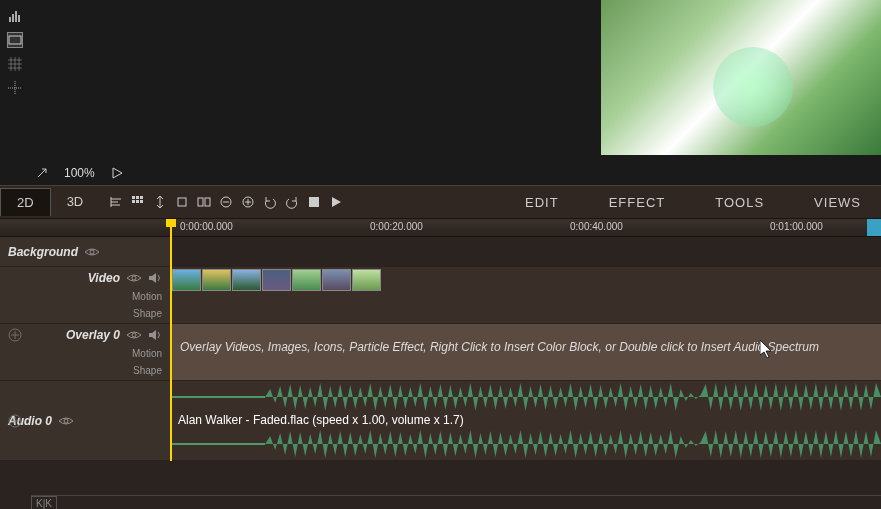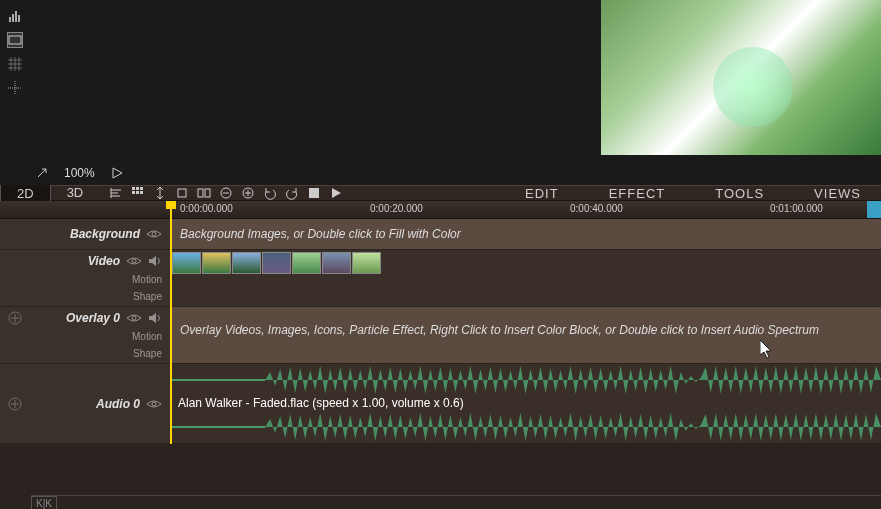--- a/index.html
+++ b/index.html
@@ -10,39 +10,39 @@
   .media-item { position: absolute; top: 0; left: 0; border: 1px solid #ffd400; padding: 1px 4px; color: #ffd400; font-size: 11px; }
   
   .preview-panel { flex: 1; background: #1a1a1a; position: relative; }
   .preview-toolbar { position: absolute; left: 0; top: 0; width: 30px; display: flex; flex-direction: column; gap: 8px; padding-top: 8px; align-items: center; }
   .tb-icon { width: 16px; height: 16px; color: #aaa; display:flex; align-items:center; justify-content:center; cursor:pointer; }
   .tb-icon.active { border: 1px solid #888; background:#333; }
   .preview-image { position: absolute; right: 0; top: 0; width: 280px; height: 155px; background: linear-gradient(135deg, #6b9b5a 0%, #a8d098 30%, #fff 50%, #7fb86e 70%, #3a7a3a 100%); overflow:hidden; }
   .preview-image::after { content:""; position:absolute; left:40%; top:30%; width:80px; height:80px; border-radius:50%; background: radial-gradient(circle, rgba(180,255,200,0.8), rgba(100,200,150,0.3)); }
   .preview-controls { position: absolute; left: 36px; bottom: 5px; display:flex; align-items:center; gap:16px; color:#ddd; }
 
-  .toolbar-row { height: 16px; background: #302622; display: flex; align-items: center; border-top: 1px solid #4a4038; border-bottom: 1px solid #1a1410; }
+  .toolbar-row { height: 34px; background: #302622; display: flex; align-items: center; border-top: 1px solid #4a4038; border-bottom: 1px solid #1a1410; }
   .tabs { display: flex; }
   .tab { padding: 6px 16px; color: #ccc; cursor:pointer; font-size: 13px; }
   .tab.active { background: #1a1410; border: 1px solid #555; border-bottom:none; }
   .tool-icons { display:flex; gap: 4px; margin-left: 8px; align-items:center; }
   .tool-icons > * { color:#ccc; cursor:pointer; padding: 2px; width:18px; height:18px; display:flex; align-items:center; justify-content:center; }
   .menu-items { display:flex; gap: 50px; margin-left: auto; margin-right: 20px; font-size: 13px; letter-spacing: 1px; justify-content: flex-end; }
   .menu-items span { cursor:pointer; }
 
   .ruler-row { height: 18px; background: linear-gradient(#3a312b,#2a221e); position:relative; border-bottom:1px solid #1a1410; }
   .ruler-labels { position:absolute; left:170px; right:0; top:0; height:100%; }
   .ruler-label { position:absolute; top:2px; font-size:10px; color:#ccc; }
   .ruler-playhead { position:absolute; left:170px; top:0; width:2px; height:18px; background:#ffd400; }
   .ruler-playhead::before { content:""; position:absolute; left:-4px; top:0; width:10px; height:8px; background:#ffd400; }
   .ruler-row .right-edge { position:absolute; right:0; top:0; width:14px; height:100%; background: #3aa0c4; }
 
   .timeline { position: relative; }
   .track-row { display:flex; border-bottom: 1px solid #2a221e; position:relative; min-height: 30px; }
-  .track-head { width: 170px; background: #3a312b; display:flex; align-items:center; justify-content:flex-end; padding: 4px 8px; gap:6px; color:#bbb; flex-shrink:0; }
+  .track-head { width: 170px; background: #3a312b; display:flex; align-items:center; padding: 4px 8px; gap:6px; color:#bbb; flex-shrink:0; }
   .track-head .lbl { font-style: italic; font-weight:bold; color:#e0e0e0; }
   .track-head .sub { font-size:10px; color:#999; text-align:center; line-height:1.1; }
   .track-head .eye, .track-head .spk, .track-head .plus { cursor:pointer; opacity:.7; }
   .track-body { flex:1; background: #5a4a40; position:relative; overflow:hidden; }
   .track-body.dark { background: #3a2e28; }
   .placeholder-text { padding: 8px 10px; color:#ddd; font-style:italic; font-size:12px; }
   .playhead-line { position:absolute; left:170px; top:0; bottom:0; width:2px; background:#ffd400; z-index:10; pointer-events:none; }
 
   .video-clips { display:flex; gap:1px; padding:2px; }
   .clip-thumb { width:29px; height:22px; border:1px solid #888; background: linear-gradient(#6ab0e0,#3a7a40); }
@@ -221,23 +221,20 @@
   <div class="track-row">
     <div class="track-head">
       <span class="lbl">Background</span>
       <span class="eye">
           <svg width="16" height="12" viewBox="0 0 16 12" stroke="#bbb" fill="none">
             <path d="M1 6 Q8 0 15 6 Q8 12 1 6"></path>
             <circle cx="8" cy="6" r="2"></circle>
           </svg>
         </span>
     </div>
-    <div class="track-body">
-      <div class="placeholder-text">Background Images, or Double click to Fill with Color</div>
-    </div>
   </div>
 
   <div class="track-row" style="min-height:44px">
     <div class="track-head" style="flex-direction:column;align-items:flex-end;justify-content:center">
       <div style="display:flex;gap:6px;align-items:center">
         <span class="lbl">Video</span>
         <span class="eye">
             <svg width="16" height="12" viewBox="0 0 16 12" stroke="#bbb" fill="none">
               <path d="M1 6 Q8 0 15 6 Q8 12 1 6"></path>
               <circle cx="8" cy="6" r="2"></circle>
@@ -309,21 +306,21 @@
         </span>
       <span class="lbl">Audio 0</span>
       <span class="eye">
           <svg width="16" height="12" viewBox="0 0 16 12" stroke="#bbb" fill="none">
             <path d="M1 6 Q8 0 15 6 Q8 12 1 6"></path>
             <circle cx="8" cy="6" r="2"></circle>
           </svg>
         </span>
     </div>
     <div class="track-body dark" style="position:relative">
-      <div class="audio-label">Alan Walker - Faded.flac  (speed x 1.00, volume x 0.6)</div>
+      <div class="audio-label">Alan Walker - Faded.flac  (speed x 1.00, volume x 1.7)</div>
       <div class="waveform">
         <svg class="wave-svg" viewBox="0 0 710 32" preserveAspectRatio="none">
           <g fill="#4a9a6a">
             <rect x="0" y="15" width="95" height="2"></rect>
             <path d="M95 16 L100 8 L105 22 L110 5 L115 27 L120 3 L125 29 L130 4 L135 28 L140 6 L145 26 L150 2 L155 30 L160 5 L165 27 L170 3 L175 29 L180 4 L185 28 L190 6 L195 26 L200 2 L205 30 L210 5 L215 27 L220 3 L225 29 L230 4 L235 28 L240 6 L245 26 L250 2 L255 30 L260 5 L265 27 L270 3 L275 29 L280 4 L285 28 L290 6 L295 26 L300 2 L305 30 L310 5 L315 27 L320 3 L325 29 L330 4 L335 28 L340 6 L345 26 L350 2 L355 30 L360 5 L365 27 L370 3 L375 29 L380 4 L385 28 L390 6 L395 26 L400 2 L405 30 L410 5 L415 27 L420 3 L425 29 L430 4 L435 28 L440 6 L445 26 L450 2 L455 30 L460 5 L465 27 L470 3 L475 29 L480 4 L485 28 L490 6 L495 26 L500 2 L505 30 L510 8 L515 20 L520 12 L525 18 L530 14 L535 3 L540 29 L545 2 L550 30 L555 3 L560 29 L565 2 L570 30 L575 3 L580 29 L585 2 L590 30 L595 3 L600 29 L605 2 L610 30 L615 3 L620 29 L625 2 L630 30 L635 3 L640 29 L645 2 L650 30 L655 3 L660 29 L665 2 L670 30 L675 3 L680 29 L685 2 L690 30 L695 3 L700 29 L705 2 L710 16 Z" opacity="0.9"></path>
           </g>
         </svg>
       </div>
       <div style="height:16px"></div>
       <div class="waveform">

